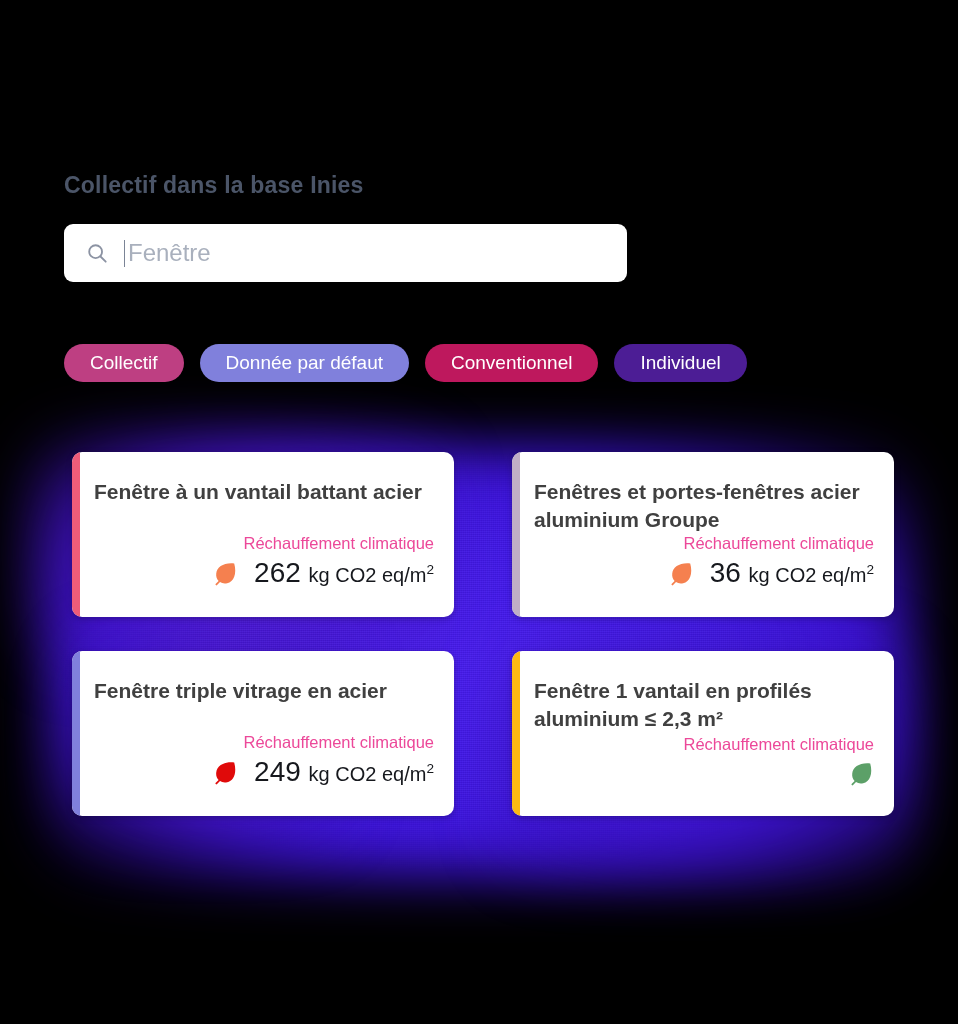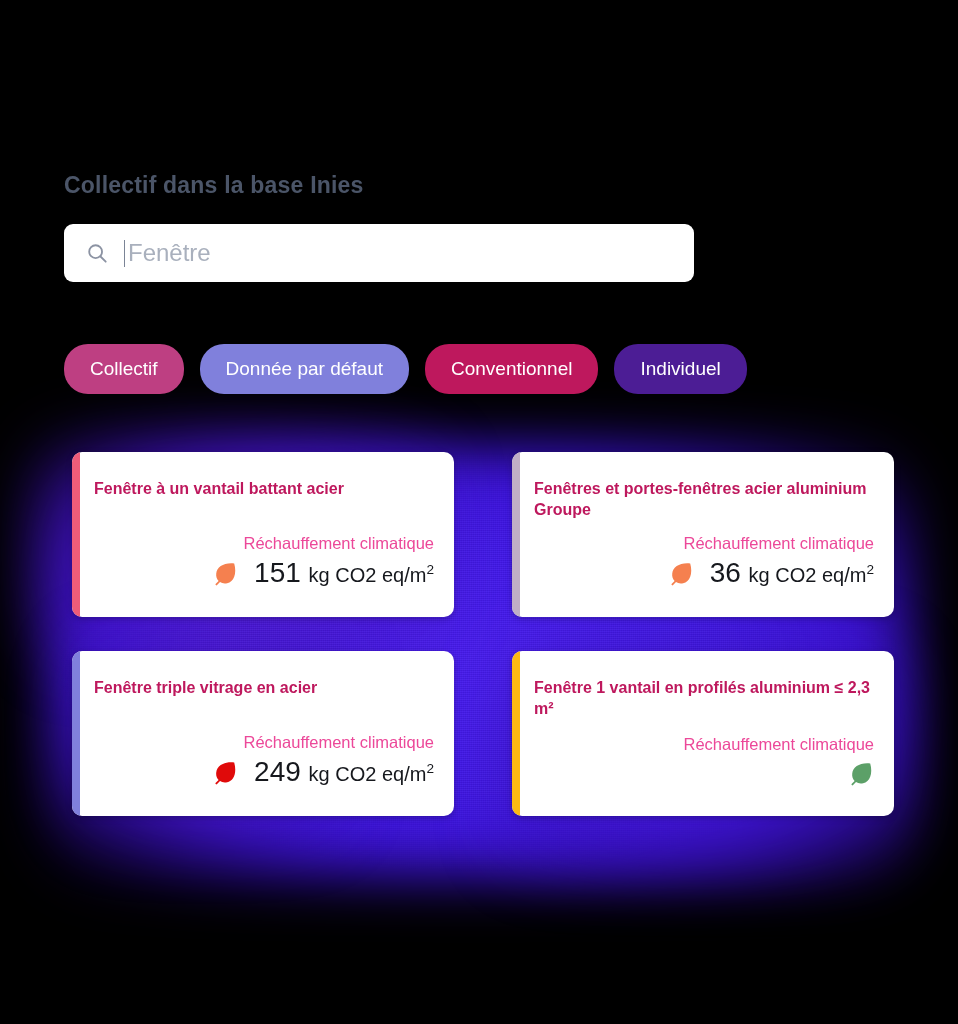--- a/index.html
+++ b/index.html
@@ -80,21 +80,21 @@
     font-weight: 700;
     letter-spacing: .2px;
     color: #4b5568;
     white-space: nowrap;
   }
 
   #search-box {
     position: absolute;
     left: 64px;
     top: 224px;
-    width: 630px;
+    width: 563px;
     height: 58px;
     background: #ffffff;
     border-radius: 9px;
     box-shadow: 0 1px 3px rgba(0,0,0,.18);
     display: flex;
     align-items: center;
     box-sizing: border-box;
     padding-left: 22px;
   }
   #search-icon {
@@ -120,21 +120,21 @@
   
   #filters {
     position: absolute;
     left: 64px;
     top: 344px;
     display: flex;
     gap: 16px;
     align-items: center;
   }
   .pill {
-    height: 50px;
+    height: 38px;
     border-radius: 24px;
     display: flex;
     align-items: center;
     justify-content: flex-start;
     padding: 0 26px;
     color: #ffffff;
     font-size: 19px;
     font-weight: 400;
     white-space: nowrap;
     box-sizing: border-box;
@@ -164,23 +164,23 @@
     cursor: pointer;
   }
   .card-accent {
     position: absolute;
     left: 0; top: 0; bottom: 0;
     width: 8px;
     border-top-left-radius: 10px;
     border-bottom-left-radius: 10px;
   }
   .card-title {
-    font-size: 16px;
+    font-size: 21px;
     font-weight: 700;
-    color: #be185d;
+    color: #404040;
     line-height: 1.33;
     margin: 0 0 0 0;
     max-width: 340px;
   }
   .card-metric {
     position: absolute;
     right: 20px;
     bottom: 30px;
     text-align: right;
   }
@@ -255,21 +255,21 @@
     <div class="card">
       <div class="card-accent" style="background: rgb(239, 92, 121);"></div>
       <div class="card-title">Fenêtre à un vantail battant acier</div>
       <div class="card-metric">
         <div class="metric-label">Réchauffement climatique</div>
         <div class="metric-row">
           <svg class="leaf-icon" viewBox="0 0 24 24" style="fill: rgb(245, 128, 79);">
             <path d="M20.5 3.2C11 2.2 4.6 6.3 3.9 12.4c-.35 3 .6 5.4 2.2 6.9l-2.6 2.6a.85.85 0 1 0 1.2 1.2l2.7-2.7c1.7 1.2 4 1.7 6.6 1.1 6-1.4 9.2-8.5 6.5-18.3z"></path>
           </svg>
           <div class="metric-value">
-            <span>151</span>
+            <span>262</span>
             <span class="metric-unit"><span>kg CO2 eq/m</span><sup>2</sup></span>
           </div>
         </div>
       </div>
     </div>
 
     <div class="card">
       <div class="card-accent" style="background: rgb(192, 174, 198);"></div>
       <div class="card-title">Fenêtres et portes-fenêtres acier aluminium Groupe</div>
       <div class="card-metric">

